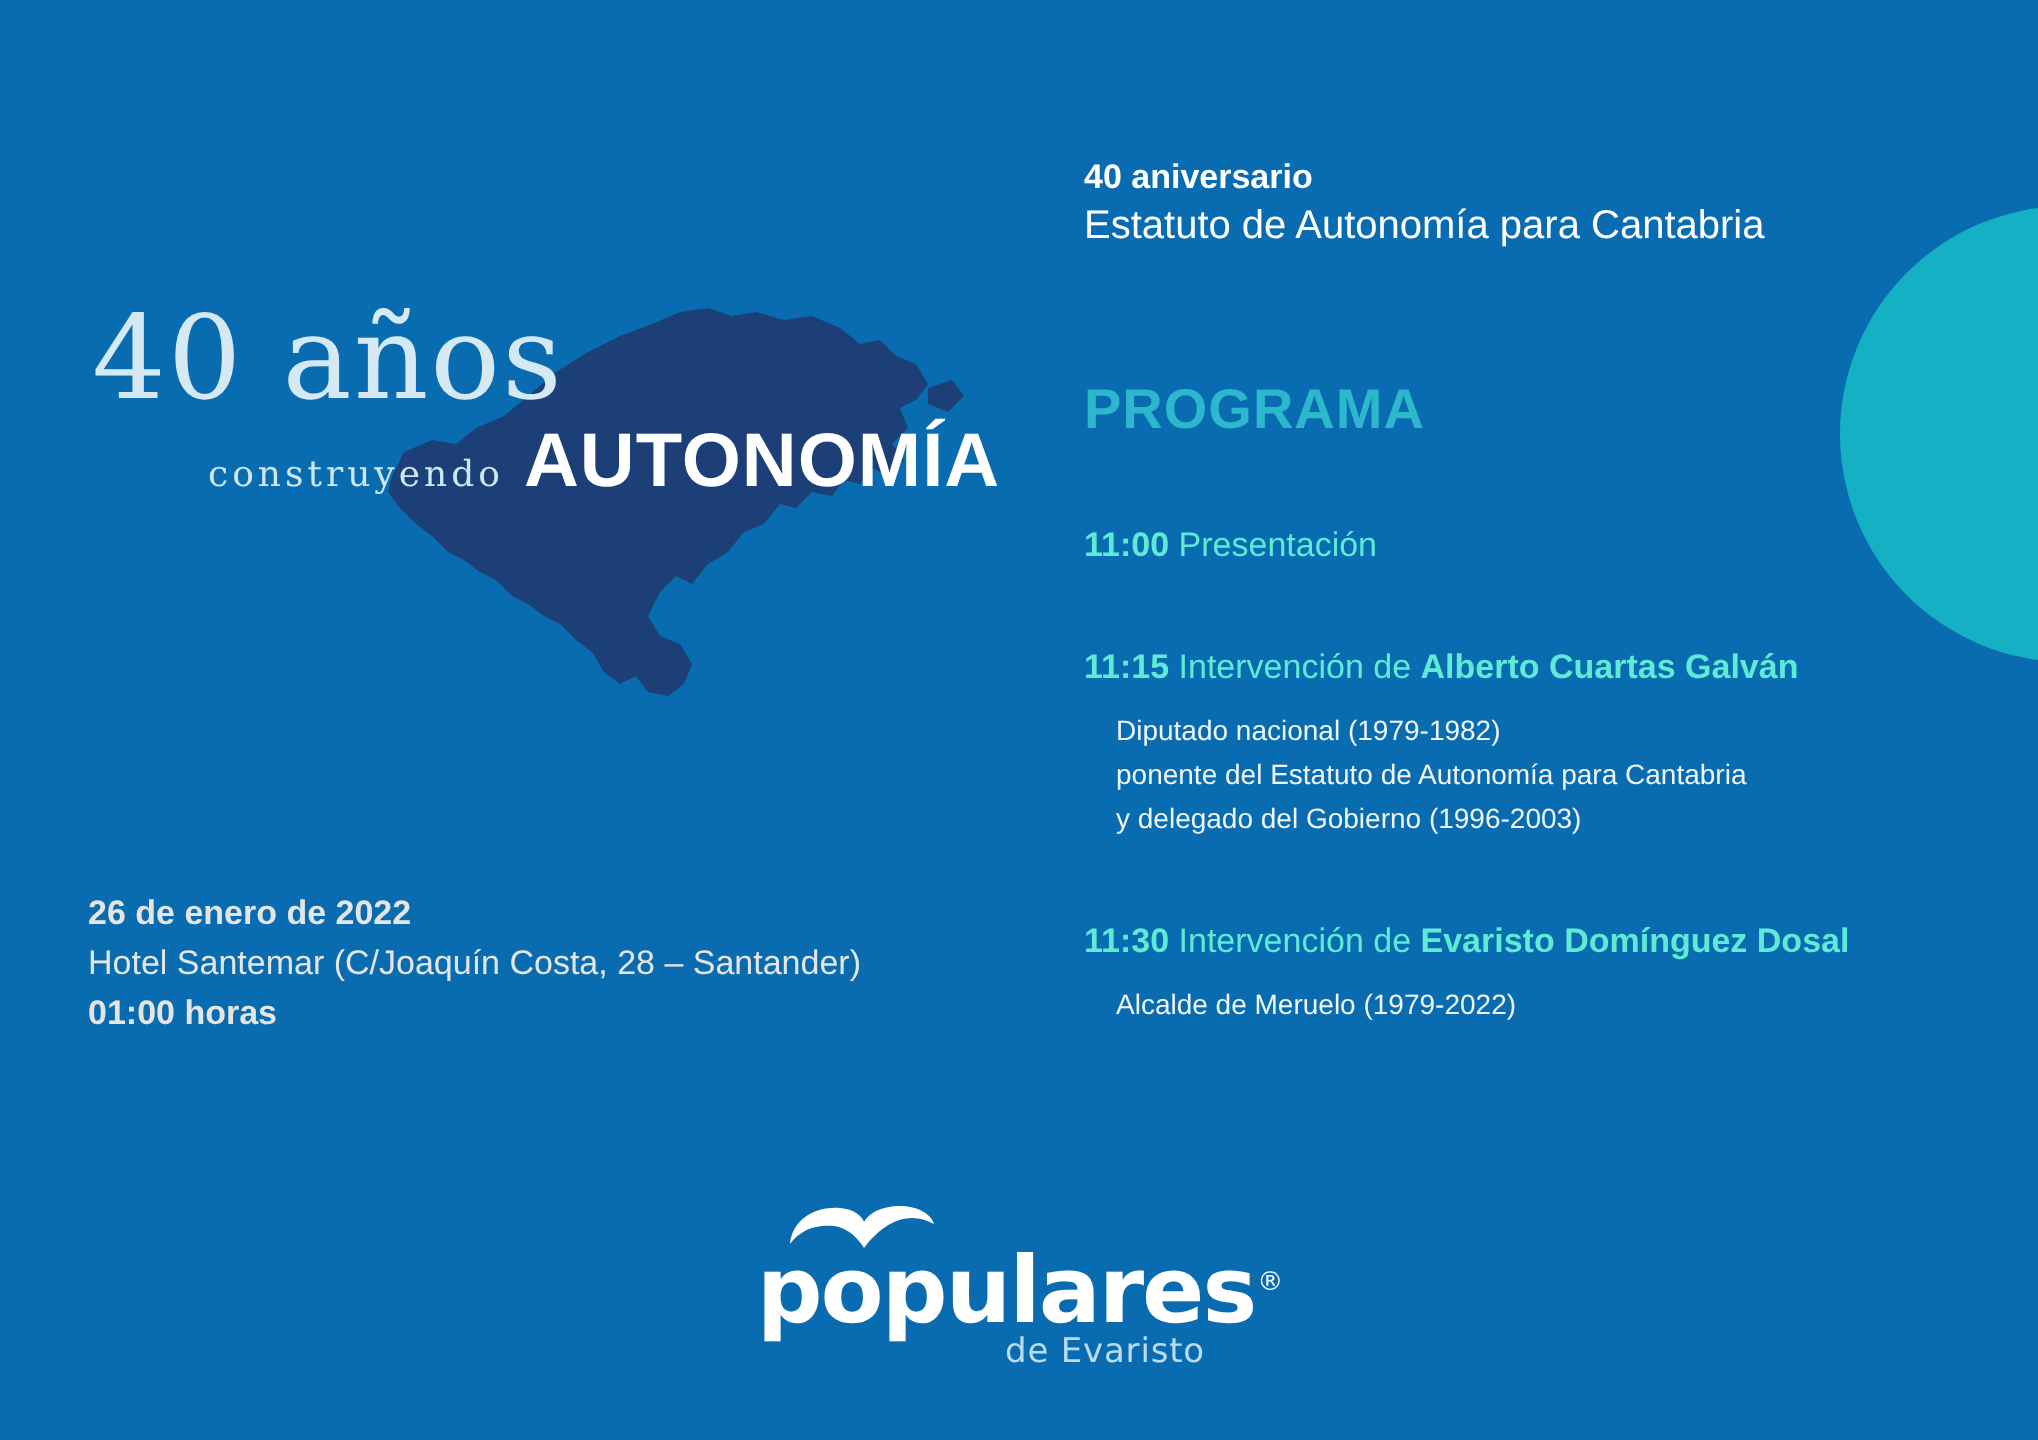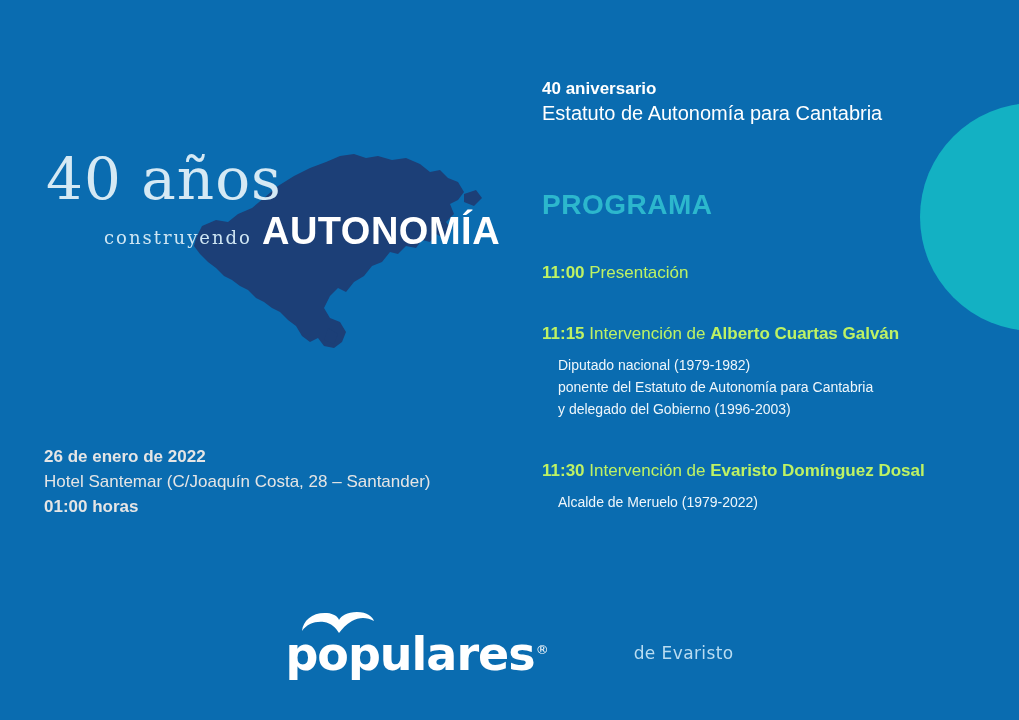--- a/index.html
+++ b/index.html
@@ -127,21 +127,21 @@
     font-size:28px;
     font-weight:bold;
     color:#2cb7cd;
     letter-spacing:0.5px;
   }
 
   .agenda { position:absolute; top:262px; left:0; width:440px; }
 
   .slot { margin-bottom:26px; }
   .slot-main {
-    color:#bef264;
+    color:#5eead4;
     font-size:17px;
     line-height:1.3;
     white-space:nowrap;
   }
   .slot-time { font-weight:bold; }
   .slot-verb { font-weight:400; }
   .slot-person { font-weight:bold; }
   .slot-subs { margin-top:9px; padding-left:16px; }
   .slot-sub {
     color:#eef6fb;
@@ -152,21 +152,21 @@
   .slot-0 { margin-bottom:39px; }
   .slot-1 { margin-bottom:39px; }
   .slot-2 { margin-bottom:48px; }
 
   
   .pp-logo {
     position:absolute;
     left:0; right:0; bottom:28px;
     height:76px;
     display:flex;
-    flex-direction:row;
+    flex-direction:column;
     align-items:center;
     justify-content:center;
     z-index:5;
   }
   .pp-row { position:relative; display:flex; align-items:flex-end; }
   .pp-gull {
     position:absolute;
     left:16px; top:-20px;
     width:74px; height:28px;
     z-index:2;

